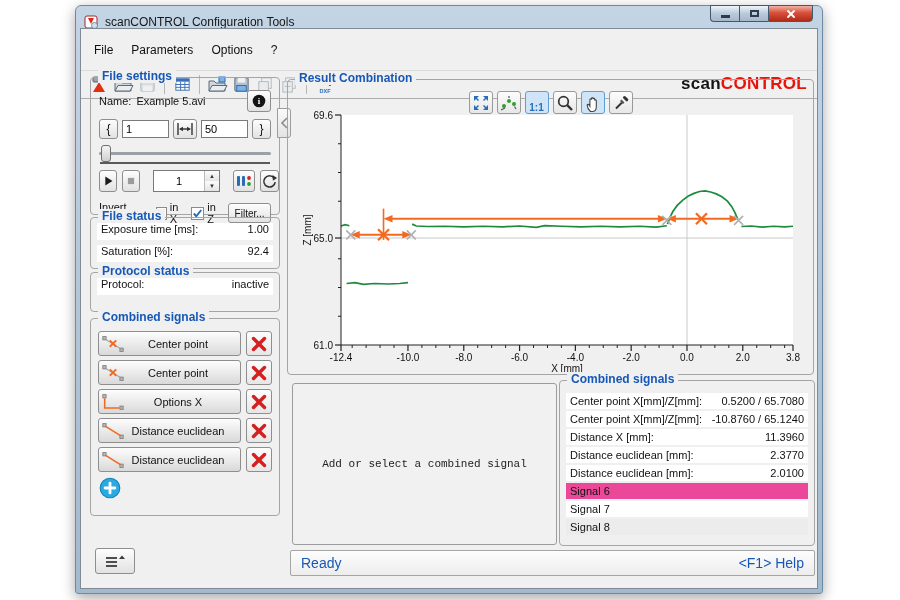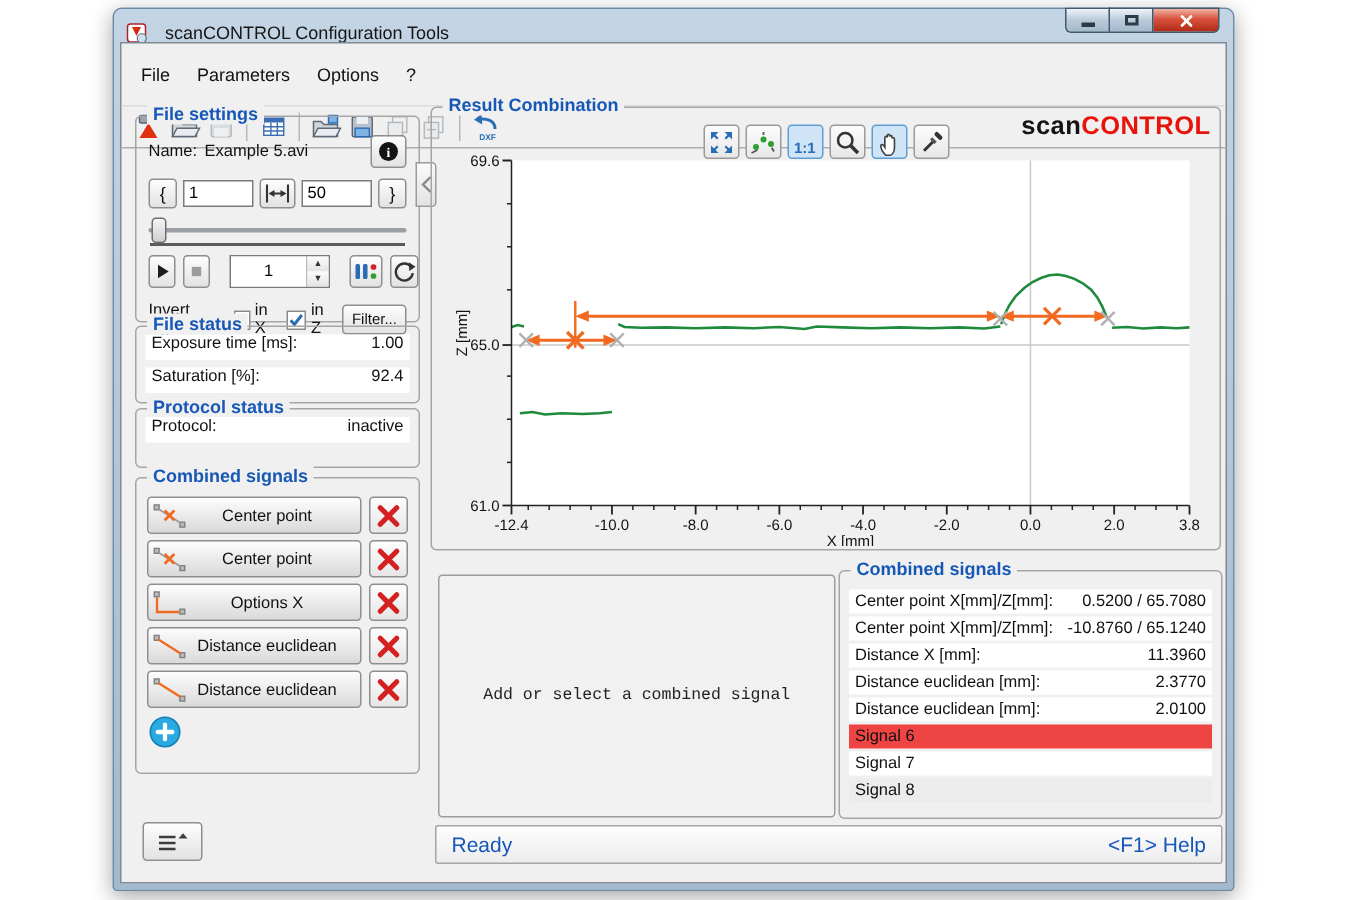--- a/index.html
+++ b/index.html
@@ -2,21 +2,21 @@
 <html><head>
 <meta charset="utf-8">
 <style>
   html,body{margin:0;padding:0;}
   .page{width:900px;height:600px;background:#ffffff;position:relative;overflow:hidden;
         font-family:"Liberation Sans",sans-serif;-webkit-font-smoothing:antialiased;}
   
   .window{position:absolute;left:75px;top:5px;width:746px;height:587px;
           background:linear-gradient(#c3d4e4,#a3b9cd);border:1px solid #6d8aa5;
           border-radius:6px 6px 3px 3px;box-shadow:0 4px 14px rgba(0,0,0,.35);}
-  .titlebar{height:32px;display:flex;align-items:center;padding:0 8px;gap:11px;}
+  .titlebar{height:32px;display:flex;align-items:center;padding:0 8px;gap:6px;}
   .title{font-size:12px;color:#161616;}
   .win-buttons{position:absolute;top:-1px;right:9px;display:flex;}
   .wbtn{width:29px;height:17px;border:1px solid #42586d;display:flex;align-items:center;
         justify-content:center;background:linear-gradient(#eef4f9,#b9cada 50%,#a5b9cc);box-sizing:border-box;}
   .wbtn.min{border-radius:0 0 0 4px;border-right:none;}
   .wbtn.max{border-right:none;}
   .wbtn.close{width:45px;border-radius:0 0 4px 0;
         background:linear-gradient(#f2b2a4,#d8503c 45%,#b02c18);}
   .glyph-min{width:9px;height:3px;background:#2d3b48;margin-top:6px;}
   .glyph-max{width:9px;height:7px;border:2px solid #2d3b48;box-sizing:border-box;background:transparent;}
@@ -446,21 +446,21 @@
         <svg width="26" height="18" viewBox="0 0 26 18">
             <g stroke="#3c3c3c" stroke-width="1.8">
               <line x1="4" y1="6" x2="15" y2="6"></line>
               <line x1="4" y1="10" x2="15" y2="10"></line>
               <line x1="4" y1="14" x2="15" y2="14"></line>
             </g>
             <polygon points="17,7 23,7 20,3.5" fill="#3c3c3c"></polygon>
           </svg>
       </div>
 
-      <div class="group" style="left:206px;top:42px;width:527px;height:296px;">
+      <div class="group" style="left:206px;top:50px;width:527px;height:296px;">
         <span class="legend">Result Combination</span>
         <div class="chart-tools" id="chart-tools">
             <div class="chart-tool">
               <svg width="18" height="18" viewBox="0 0 18 18">
                 <g stroke="#2a6db5" stroke-width="1.5">
                   <line x1="6.5" y1="6.5" x2="3.5" y2="3.5"></line>
                   <line x1="11.5" y1="6.5" x2="14.5" y2="3.5"></line>
                   <line x1="6.5" y1="11.5" x2="3.5" y2="14.5"></line>
                   <line x1="11.5" y1="11.5" x2="14.5" y2="14.5"></line>
                 </g>
@@ -621,21 +621,21 @@
               <span>11.3960</span>
             </div>
             <div class="tblrow" style="background: rgb(255, 255, 255);">
               <span>Distance euclidean [mm]:</span>
               <span>2.3770</span>
             </div>
             <div class="tblrow" style="background: rgb(255, 255, 255);">
               <span>Distance euclidean [mm]:</span>
               <span>2.0100</span>
             </div>
-            <div class="tblrow" style="background: #ef4444;">
+            <div class="tblrow" style="background: #ec4899;">
               <span>Signal 6</span>
               <span></span>
             </div>
             <div class="tblrow" style="background: rgb(255, 255, 255);">
               <span>Signal 7</span>
               <span></span>
             </div>
             <div class="tblrow" style="background: rgb(236, 236, 236);">
               <span>Signal 8</span>
               <span></span>

